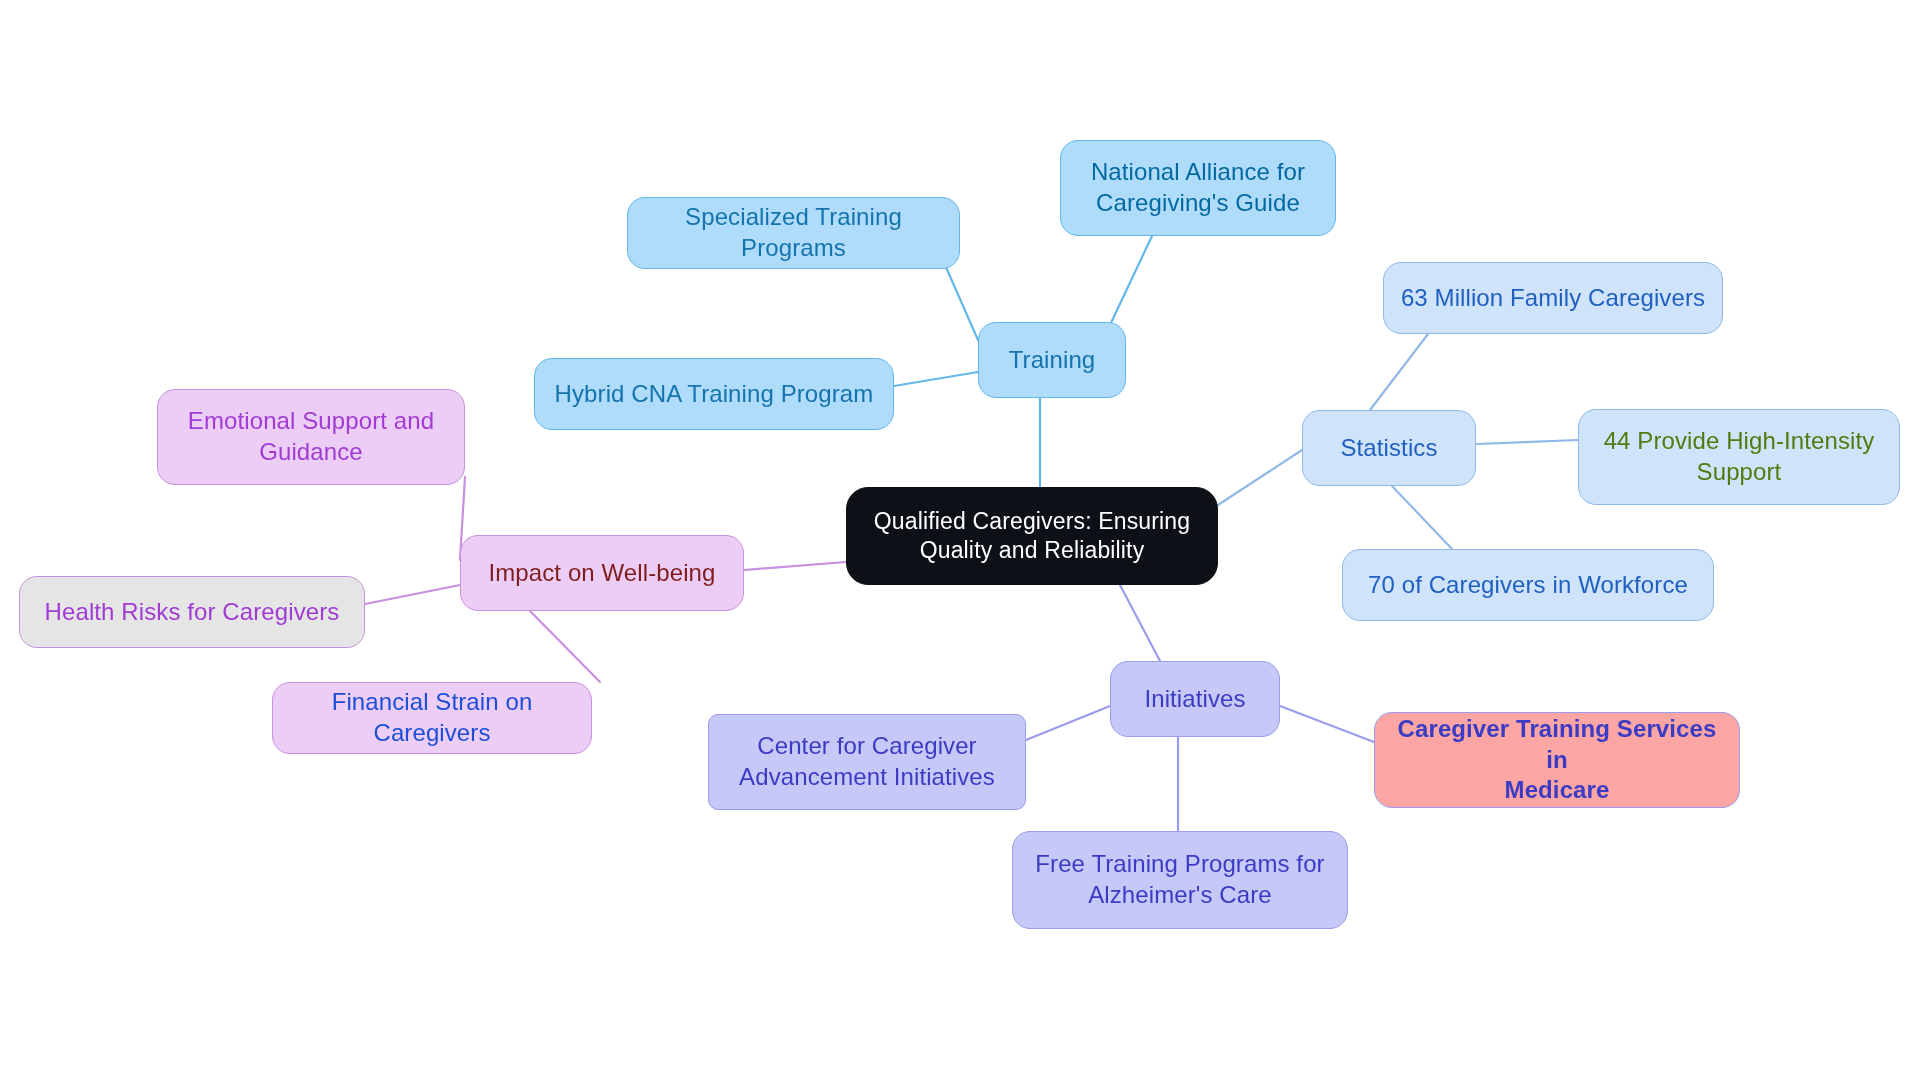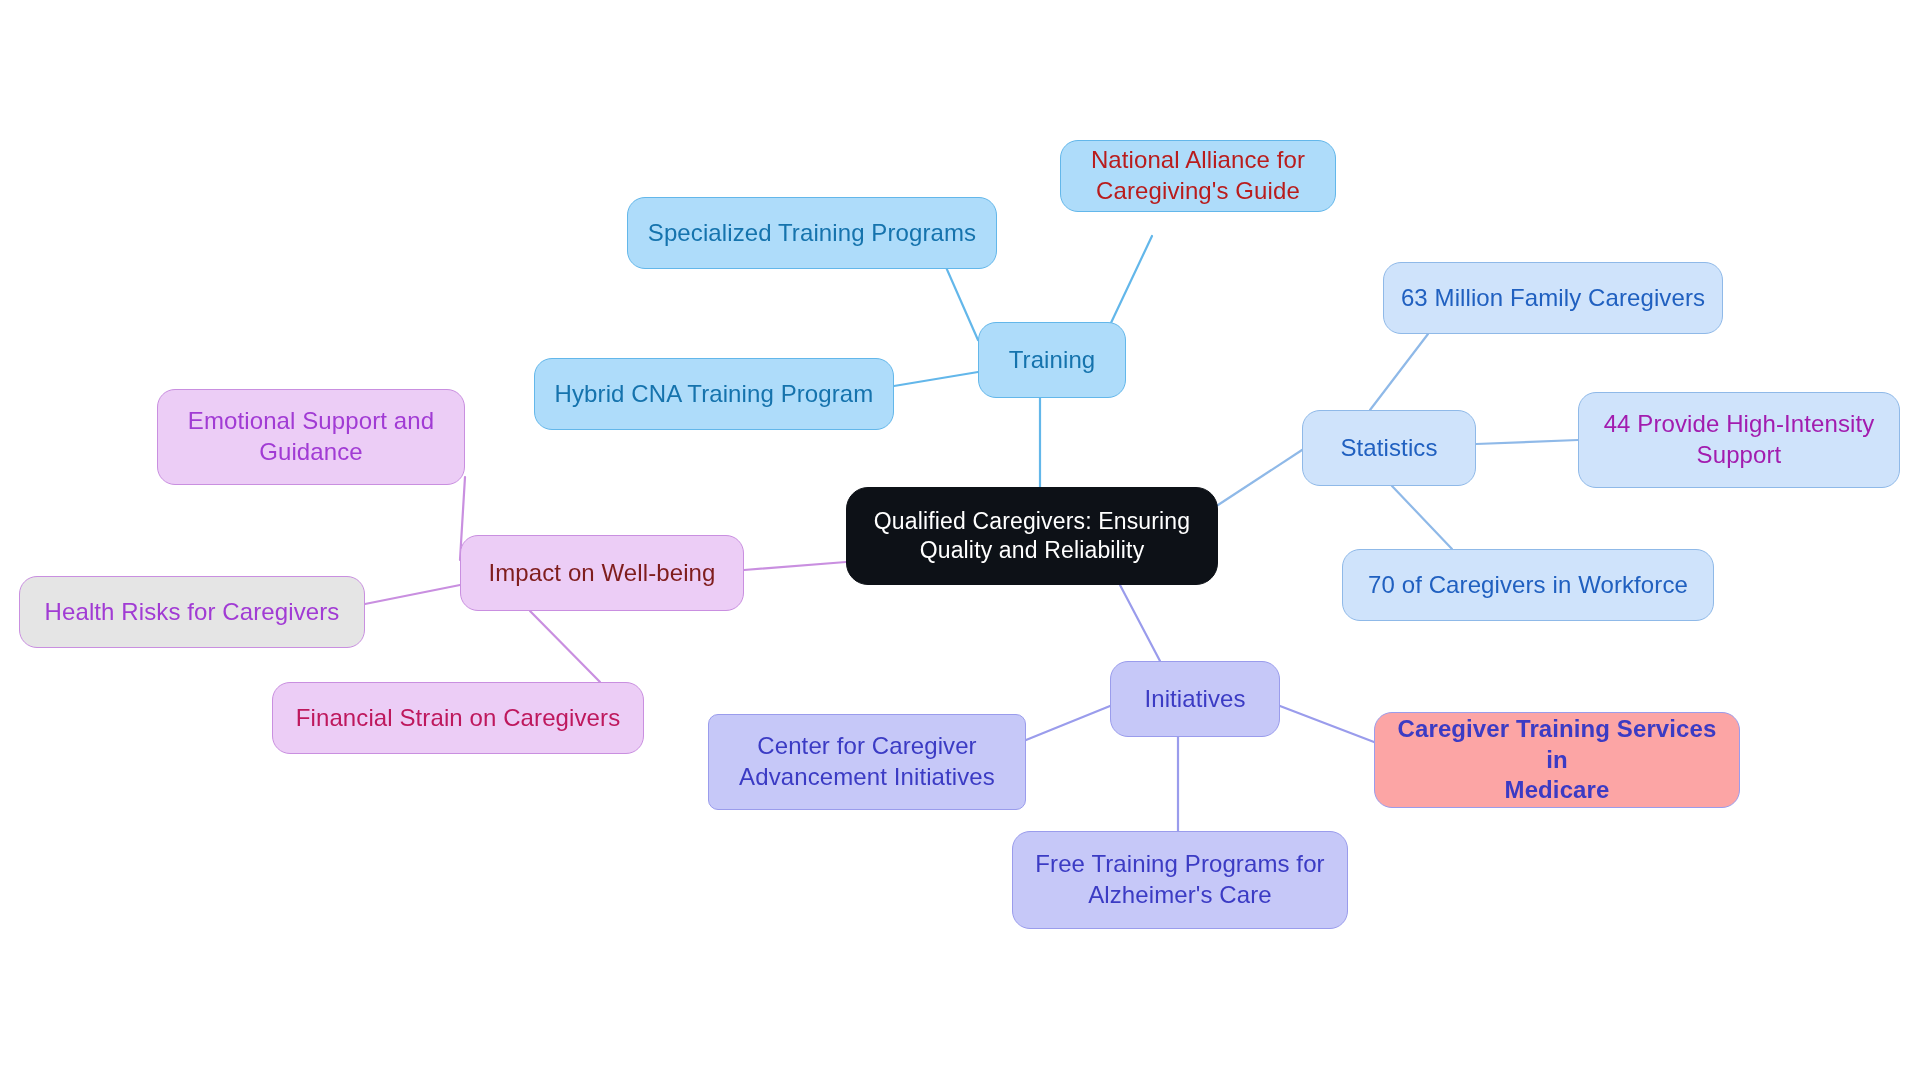--- a/index.html
+++ b/index.html
@@ -74,35 +74,35 @@
       <line x1="1280" y1="706" x2="1374" y2="742" stroke="#9a9cec" stroke-width="2.2" stroke-linecap="round"></line>
       <line x1="1178" y1="737" x2="1178" y2="831" stroke="#9a9cec" stroke-width="2.2" stroke-linecap="round"></line>
       <line x1="460" y1="560" x2="465" y2="477" stroke="#c98fe0" stroke-width="2.2" stroke-linecap="round"></line>
       <line x1="460" y1="585" x2="365" y2="604" stroke="#c98fe0" stroke-width="2.2" stroke-linecap="round"></line>
       <line x1="530" y1="611" x2="600" y2="682" stroke="#c98fe0" stroke-width="2.2" stroke-linecap="round"></line>
     </svg>
   <div id="nodes">
       <div class="node root" style="left: 846px; top: 487px; width: 372px; height: 98px; background: rgb(13, 17, 23); border-color: rgb(13, 17, 23); color: rgb(255, 255, 255);"><span>Qualified Caregivers: Ensuring
 Quality and Reliability</span></div>
       <div class="node branch" style="left: 978px; top: 322px; width: 148px; height: 76px; background: rgb(174, 220, 250); border-color: rgb(99, 183, 234); color: rgb(21, 115, 173);"><span>Training</span></div>
-      <div class="node leaf" style="left: 627px; top: 197px; width: 370px; height: 72px; background: rgb(174, 220, 250); border-color: rgb(99, 183, 234); color: rgb(21, 115, 173);"><span>Specialized Training Programs</span></div>
-      <div class="node leaf" style="left: 1060px; top: 140px; width: 276px; height: 72px; background: rgb(174, 220, 250); border-color: rgb(99, 183, 234); color: #b91c1c;"><span>National Alliance for
+      <div class="node leaf" style="left: 627px; top: 197px; width: 333px; height: 72px; background: rgb(174, 220, 250); border-color: rgb(99, 183, 234); color: rgb(21, 115, 173);"><span>Specialized Training Programs</span></div>
+      <div class="node leaf" style="left: 1060px; top: 140px; width: 276px; height: 96px; background: rgb(174, 220, 250); border-color: rgb(99, 183, 234); color: #0369a1;"><span>National Alliance for
 Caregiving's Guide</span></div>
       <div class="node leaf" style="left: 534px; top: 358px; width: 360px; height: 72px; background: rgb(174, 220, 250); border-color: rgb(99, 183, 234); color: rgb(21, 115, 173);"><span>Hybrid CNA Training Program</span></div>
       <div class="node branch" style="left: 1302px; top: 410px; width: 174px; height: 76px; background: rgb(207, 227, 251); border-color: rgb(143, 185, 232); color: rgb(32, 96, 192);"><span>Statistics</span></div>
       <div class="node leaf" style="left: 1383px; top: 262px; width: 340px; height: 72px; background: rgb(207, 227, 251); border-color: rgb(143, 185, 232); color: rgb(32, 96, 192);"><span>63 Million Family Caregivers</span></div>
-      <div class="node leaf" style="left: 1578px; top: 392px; width: 322px; height: 96px; background: rgb(207, 227, 251); border-color: rgb(143, 185, 232); color: #a21caf;"><span>44 Provide High-Intensity
+      <div class="node leaf" style="left: 1578px; top: 409px; width: 322px; height: 96px; background: rgb(207, 227, 251); border-color: rgb(143, 185, 232); color: #4d7c0f;"><span>44 Provide High-Intensity
 Support</span></div>
       <div class="node leaf" style="left: 1342px; top: 549px; width: 372px; height: 72px; background: rgb(207, 227, 251); border-color: rgb(143, 185, 232); color: rgb(32, 96, 192);"><span>70 of Caregivers in Workforce</span></div>
       <div class="node branch" style="left: 1110px; top: 661px; width: 170px; height: 76px; background: rgb(198, 200, 248); border-color: rgb(154, 156, 236); color: rgb(59, 59, 196);"><span>Initiatives</span></div>
       <div class="node leaf" style="left: 708px; top: 714px; width: 318px; height: 96px; background: rgb(198, 200, 248); border-color: rgb(154, 156, 236); color: rgb(59, 59, 196); border-radius: 10px;"><span>Center for Caregiver
 Advancement Initiatives</span></div>
       <div class="node leaf" style="left: 1374px; top: 712px; width: 366px; height: 96px; background: #fca5a5; border-color: rgb(154, 156, 236); color: rgb(59, 59, 196); font-weight: bold;"><span>Caregiver Training Services in
 Medicare</span></div>
       <div class="node leaf" style="left: 992px; top: 831px; width: 336px; height: 98px; background: rgb(198, 200, 248); border-color: rgb(154, 156, 236); color: rgb(59, 59, 196); margin-left: 20px;"><span>Free Training Programs for
 Alzheimer's Care</span></div>
       <div class="node branch" style="left: 460px; top: 535px; width: 284px; height: 76px; background: rgb(236, 205, 246); border-color: rgb(201, 143, 224); color: #7f1d1d;"><span>Impact on Well-being</span></div>
       <div class="node leaf" style="left: 157px; top: 389px; width: 308px; height: 96px; background: rgb(236, 205, 246); border-color: rgb(201, 143, 224); color: rgb(161, 59, 212);"><span>Emotional Support and
 Guidance</span></div>
       <div class="node leaf" style="left: 19px; top: 576px; width: 346px; height: 72px; background: #e5e5e5; border-color: rgb(201, 143, 224); color: rgb(161, 59, 212);"><span>Health Risks for Caregivers</span></div>
-      <div class="node leaf" style="left: 272px; top: 682px; width: 372px; height: 72px; background: rgb(236, 205, 246); border-color: rgb(201, 143, 224); color: #be185d;"><span>Financial Strain on Caregivers</span></div>
+      <div class="node leaf" style="left: 272px; top: 682px; width: 320px; height: 72px; background: rgb(236, 205, 246); border-color: rgb(201, 143, 224); color: #1d4ed8;"><span>Financial Strain on Caregivers</span></div>
     </div>
 </div>
 
 </body></html>

